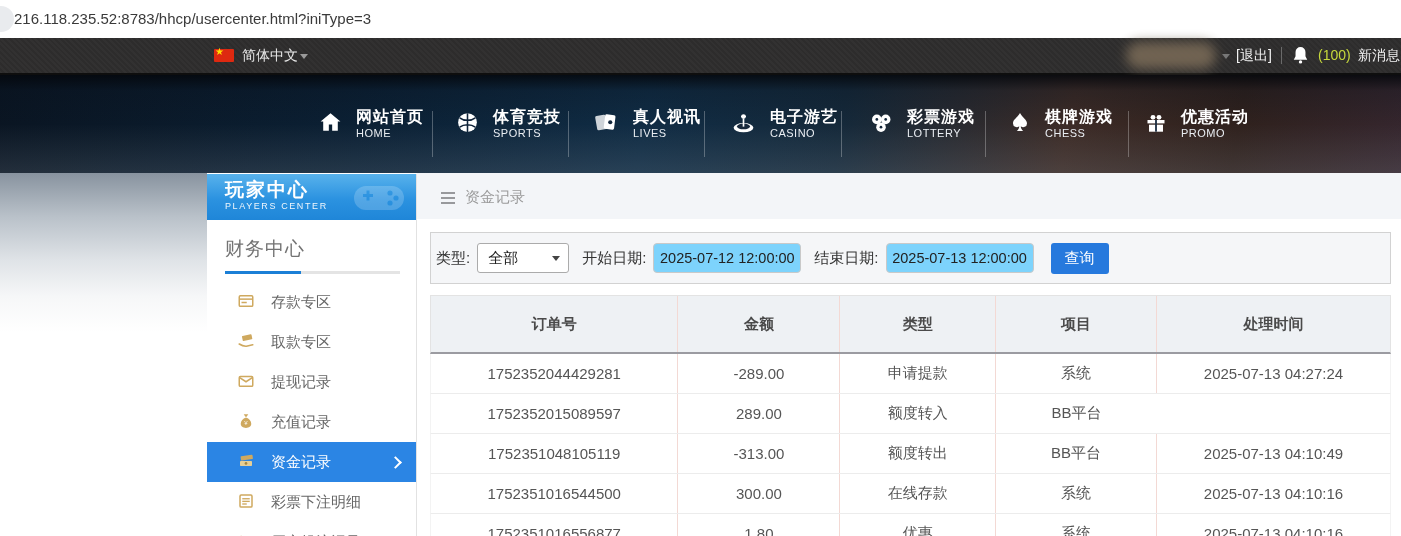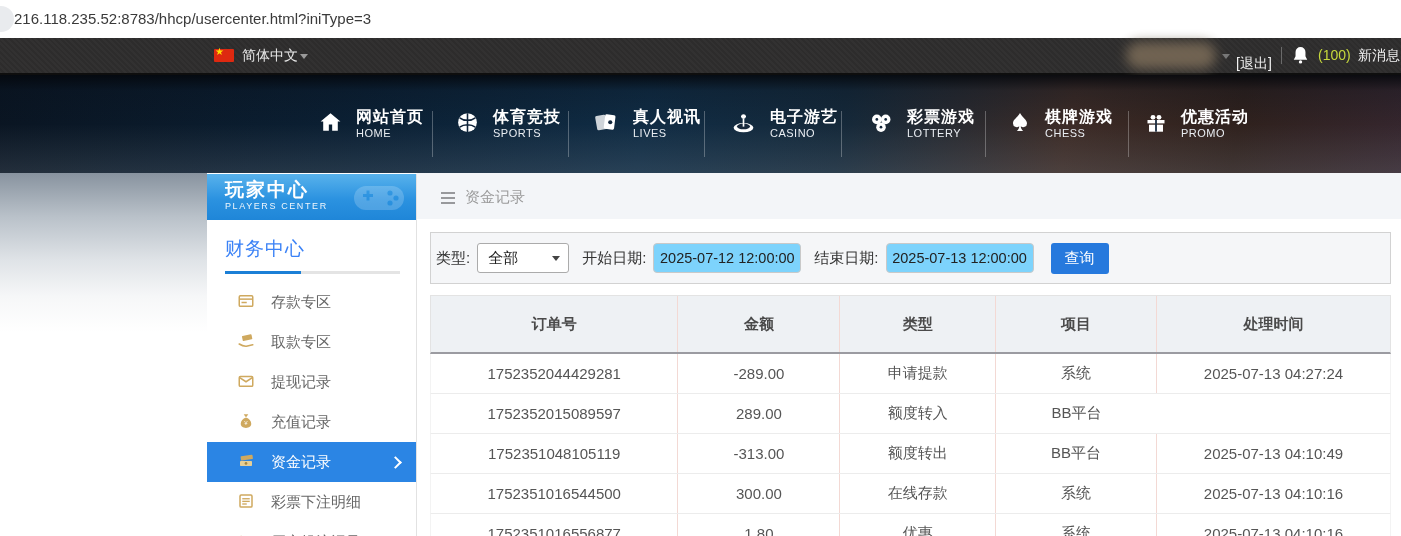--- a/index.html
+++ b/index.html
@@ -15,21 +15,21 @@
   .topbar{position:absolute;left:0;top:38px;width:1401px;height:37px;background:#2d2c2c;
     background-image:repeating-linear-gradient(45deg,rgba(255,255,255,.025) 0 2px,transparent 2px 4px);
     border-bottom:2px solid #0e0e0e;box-sizing:border-box;}
   .flag{position:absolute;left:214px;top:11px;width:20px;height:13px;background:#de2910;border-radius:1px;}
   .flag .star{position:absolute;left:1px;top:-3px;color:#ffde00;font-size:10px;}
   .lang{position:absolute;left:242px;top:0;line-height:35px;font-size:14px;color:#e8e8e8;}
   .caret{width:0;height:0;border-left:4px solid transparent;border-right:4px solid transparent;border-top:5px solid #9a9a9a;}
   .lang-caret{position:absolute;left:300px;top:16px;}
   .user-blur{position:absolute;left:1126px;top:4px;width:90px;height:27px;border-radius:14px;background:#746654;filter:blur(6px);opacity:.95;}
   .user-caret{position:absolute;left:1222px;top:16px;border-top-color:#777;}
-  .logout{position:absolute;left:1236px;top:8px;line-height:35px;font-size:14px;color:#f2f2f2;}
+  .logout{position:absolute;left:1236px;top:0;line-height:35px;font-size:14px;color:#f2f2f2;}
   .tb-div{position:absolute;left:1281px;top:9px;width:1px;height:17px;background:#6a6a6a;}
   .bell{position:absolute;left:1292px;top:8px;}
   .msg-count{position:absolute;left:1318px;top:0;line-height:35px;font-size:14px;}
   .msg-label{position:absolute;left:1358px;top:0;line-height:35px;font-size:14px;color:#f2f2f2;}
 
   
   .banner{position:absolute;left:0;top:75px;width:1401px;height:98px;
     background:
       linear-gradient(180deg,rgba(4,7,12,.85) 0%,rgba(8,16,28,.25) 16%,rgba(0,0,0,0) 50%,rgba(150,160,170,.18) 100%),
       linear-gradient(100deg,#0a1522 0%,#0b2034 26%,#102c44 46%,#15293a 60%,#3c2b26 76%,#2f211d 88%,#35262e 100%);}
@@ -42,21 +42,21 @@
   
   .left-strip{position:absolute;left:0;top:173px;width:207px;height:363px;
     background:linear-gradient(180deg,#88939f 0%,#b9c1c9 12%,#dfe3e7 24%,#f6f7f8 34%,#ffffff 44%);}
 
   
   .sidebar{position:absolute;left:207px;top:174px;width:210px;height:362px;background:#fff;border-right:1px solid #e2e2e2;box-sizing:border-box;}
   .sb-header{position:relative;height:46px;background:linear-gradient(180deg,#58b2ec 0%,#2b92e0 55%,#1f86d8 100%);padding:5px 0 0 18px;box-sizing:border-box;overflow:hidden;}
   .sb-title{font-size:19px;font-weight:bold;color:#fff;letter-spacing:2px;line-height:22px;}
   .sb-sub{font-size:9px;color:rgba(255,255,255,.92);letter-spacing:1.6px;}
   .sb-pad{position:absolute;right:8px;top:4px;opacity:.35;}
-  .sb-section{margin:16px 16px 0 18px;font-size:19px;color:#3b82f6;letter-spacing:1px;}
+  .sb-section{margin:16px 16px 0 18px;font-size:19px;color:#737373;letter-spacing:1px;}
   .sb-underline{margin:9px 16px 0 18px;height:3px;background:#e4e4e4;position:relative;}
   .sb-underline span{position:absolute;left:0;top:0;width:76px;height:3px;background:#1b7fd6;}
   .sb-menu{margin-top:8px;}
   .sb-item{position:relative;height:40px;display:flex;align-items:center;gap:16px;padding-left:30px;font-size:15px;color:#666;cursor:pointer;}
   .sb-item.active{background:#2b85e4;color:#fff;}
   .sb-item .chev{position:absolute;right:16px;top:16px;width:7px;height:7px;border-top:2px solid #fff;border-right:2px solid #fff;transform:rotate(45deg);}
   .sb-item svg{flex:0 0 auto;}
 
   
   .content{position:absolute;left:417px;top:173px;width:984px;height:363px;background:#fff;}

